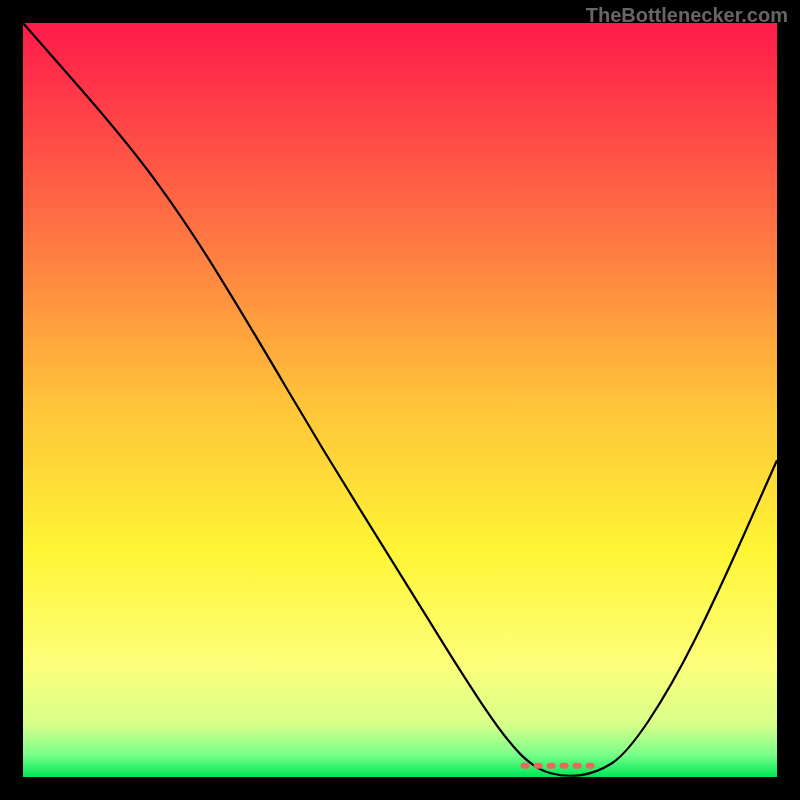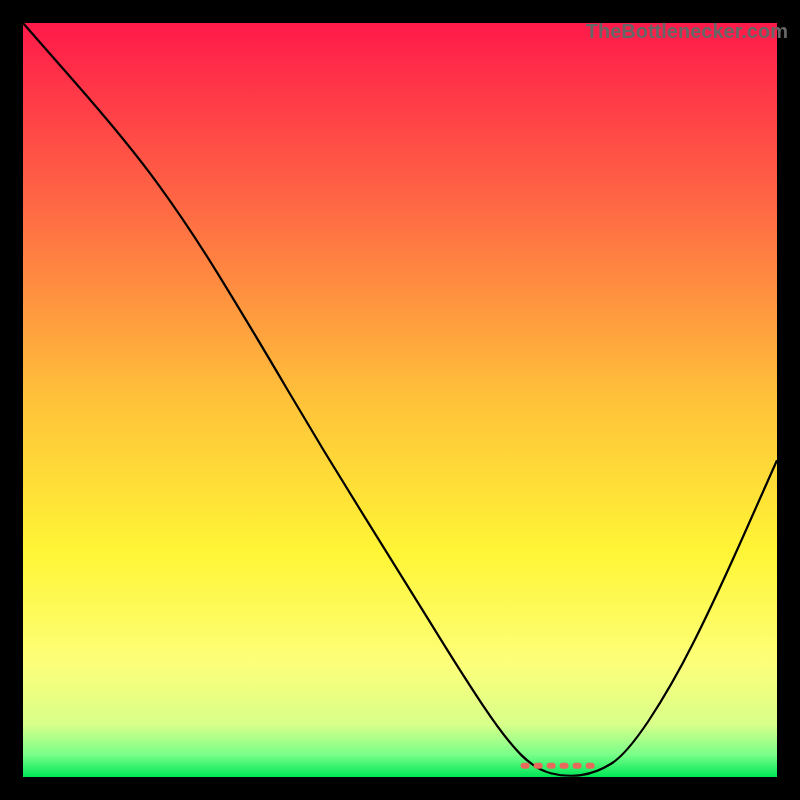--- a/index.html
+++ b/index.html
@@ -6,21 +6,21 @@
     margin: 0;
     padding: 0;
     width: 800px;
     height: 800px;
     position: relative;
     font-family: Arial, sans-serif;
     background: #000;
   }
   .watermark {
     position: absolute;
-    top: 20px;
+    top: 4px;
     right: 12px;
     color: #666666;
     font-size: 20px;
     font-weight: bold;
     z-index: 10;
   }
   .chart-frame {
     position: absolute;
     left: 23px;
     top: 23px;

